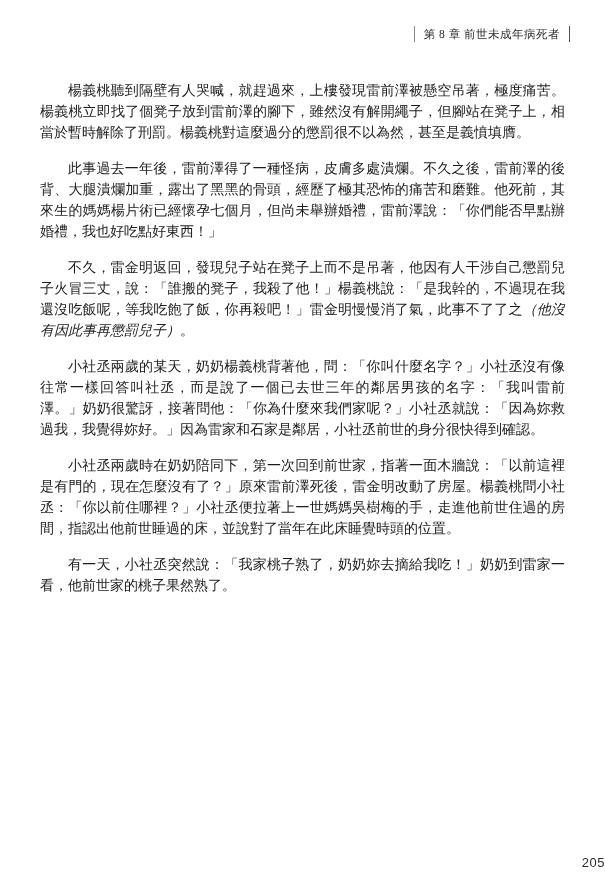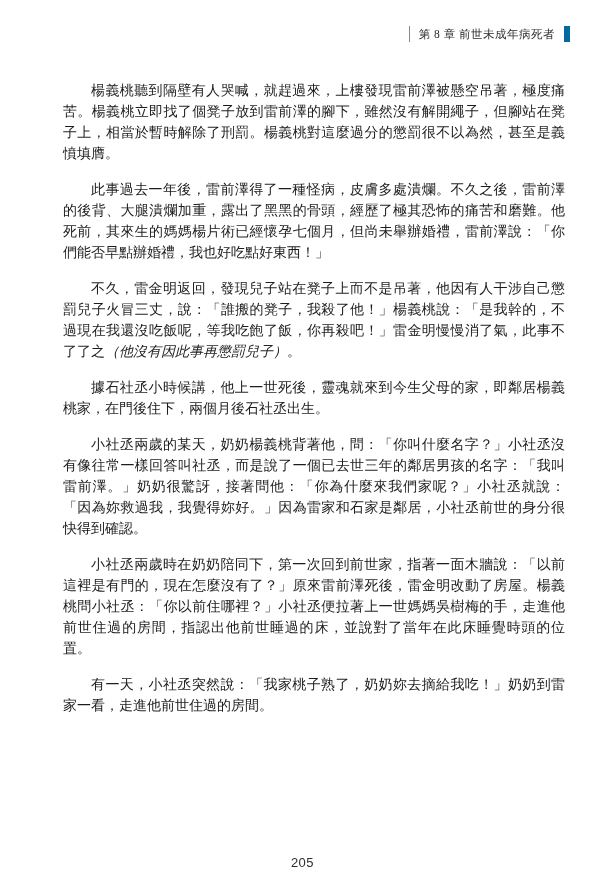--- a/index.html
+++ b/index.html
@@ -23,49 +23,48 @@
     right: 35px;
     font-size: 11.5px;
     line-height: 14px;
     color: #2b2b2b;
     letter-spacing: 0.5px;
   }
   .running-header .header-text {
     display: inline-block;
     padding: 1px 9px;
     border-left: 1px solid #8a8a8a;
-    border-right: 6px solid #0369a1;
+    border-right: 1px solid #0369a1;
   }
   .content {
     position: absolute;
     top: 80px;
     left: 40px;
     right: 40px;
-    margin-left: 23px;
   }
   .content p {
     margin: 0 0 15px 0;
     font-size: 14px;
     line-height: 21px;
     text-align: justify;
     text-justify: inter-ideograph;
     text-indent: 2em;
     color: #1c1c1c;
     word-break: break-all;
   }
   .kai {
     font-style: italic;
     color: #222222;
   }
   .page-footer {
     position: absolute;
     bottom: 26px;
     left: 0;
     width: 100%;
-    text-align: center;
+    text-align: right;
     font-size: 13px;
     color: #2e2e2e;
     font-family: "Liberation Sans", "DejaVu Sans", sans-serif;
     letter-spacing: 0.5px;
   }
 </style>
 </head>
 <body>
 
 <div class="page">
@@ -74,27 +73,26 @@
     <span class="header-text">第 8 章 前世未成年病死者</span>
   </div>
 
   <div class="content">
     <p><span>楊義桃聽到隔壁有人哭喊，就趕過來，上樓發現雷前澤被懸空吊著，極度痛苦。楊義桃立即找了個凳子放到雷前澤的腳下，雖然沒有解開繩子，但腳站在凳子上，相當於暫時解除了刑罰。楊義桃對這麼過分的懲罰很不以為然，甚至是義憤填膺。</span></p>
 
     <p><span>此事過去一年後，雷前澤得了一種怪病，皮膚多處潰爛。不久之後，雷前澤的後背、大腿潰爛加重，露出了黑黑的骨頭，經歷了極其恐怖的痛苦和磨難。他死前，其來生的媽媽楊片術已經懷孕七個月，但尚未舉辦婚禮，雷前澤說：「你們能否早點辦婚禮，我也好吃點好東西！」</span></p>
 
     <p><span>不久，雷金明返回，發現兒子站在凳子上而不是吊著，他因有人干涉自己懲罰兒子火冒三丈，說：「誰搬的凳子，我殺了他！」楊義桃說：「是我幹的，不過現在我還沒吃飯呢，等我吃飽了飯，你再殺吧！」雷金明慢慢消了氣，此事不了了之</span><span class="kai">（他沒有因此事再懲罰兒子）</span><span>。</span></p>
 
-    <p><span>據石社丞小時候講，他上一世死後，靈魂就來到今生父母的家，即鄰居楊義桃家，在門後住下，兩個月後石社丞出生。</span></p>
 
     <p><span>小社丞兩歲的某天，奶奶楊義桃背著他，問：「你叫什麼名字？」小社丞沒有像往常一樣回答叫社丞，而是說了一個已去世三年的鄰居男孩的名字：「我叫雷前澤。」奶奶很驚訝，接著問他：「你為什麼來我們家呢？」小社丞就說：「因為妳救過我，我覺得妳好。」因為雷家和石家是鄰居，小社丞前世的身分很快得到確認。</span></p>
 
     <p><span>小社丞兩歲時在奶奶陪同下，第一次回到前世家，指著一面木牆說：「以前這裡是有門的，現在怎麼沒有了？」原來雷前澤死後，雷金明改動了房屋。楊義桃問小社丞：「你以前住哪裡？」小社丞便拉著上一世媽媽吳樹梅的手，走進他前世住過的房間，指認出他前世睡過的床，並說對了當年在此床睡覺時頭的位置。</span></p>
 
-    <p><span>有一天，小社丞突然說：「我家桃子熟了，奶奶妳去摘給我吃！」奶奶到雷家一看，走進他前世住過的房間。</span></p>
+    <p><span>有一天，小社丞突然說：「我家桃子熟了，奶奶妳去摘給我吃！」奶奶到雷家一看，他前世家的桃子果然熟了。</span></p>
 
   </div>
 
   <div class="page-footer">
     <span>205</span>
   </div>
 
 </div>
 
 </body></html>

